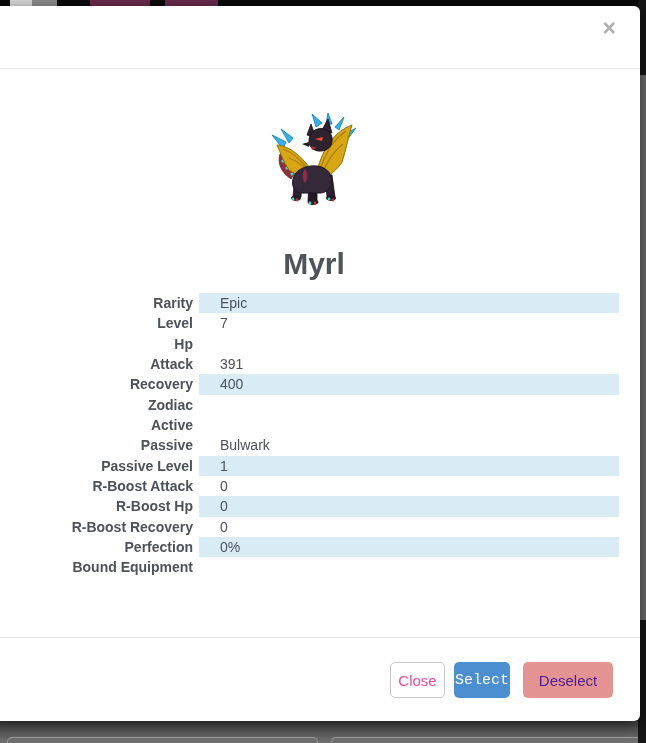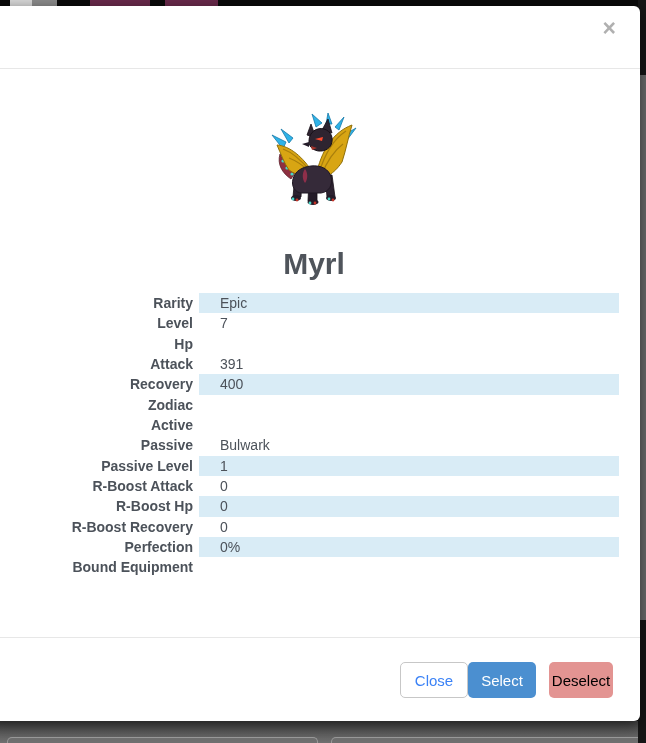--- a/index.html
+++ b/index.html
@@ -46,23 +46,23 @@
   .attr-label{width:205px;padding-right:6px;text-align:right;font-weight:bold;flex:none;}
   .attr-value{flex:1;margin-left:0;margin-right:21px;padding-left:21px;}
   .attr-value.striped{background:var(--stripe,#d9ecf6);}
 
   .modal-footer{position:absolute;left:0;bottom:0;width:100%;height:84px;
     border-top:1px solid #e7e7e7;box-sizing:border-box;
     display:flex;justify-content:flex-end;align-items:flex-start;
     padding:24px 27px 0 0;}
   .btn{height:36px;border-radius:5px;font-size:15px;font-family:inherit;cursor:pointer;
     display:flex;align-items:center;justify-content:center;box-sizing:border-box;}
-  .btn-close{width:68px;background:#ffffff;border:1px solid #c7c7c7;color:#3b82f6;text-align:center;}
-  .btn-select{width:68px;background:var(--select-button,#4b8fd0);border:none;color:#ffffff;}
-  .btn-deselect{width:64px;margin-left:13px;background:var(--deselect-button,#e39492);border:none;color:#000000;}
+  .btn-close{width:55px;background:#ffffff;border:1px solid #c7c7c7;color:#ec4899;text-align:center;}
+  .btn-select{width:56px;margin-left:9px;background:var(--select-button,#4b8fd0);border:none;color:#ffffff;font-family:Liberation Mono, monospace;}
+  .btn-deselect{width:90px;margin-left:13px;background:var(--deselect-button,#e39492);border:none;color:#4c1d95;}
 </style>
 </head>
 <body>
 
 <div class="screen">
 
   <div class="top-strip">
     <div class="frag frag-light"></div>
     <div class="frag frag-gray"></div>
     <div class="frag frag-maroon1"></div>

